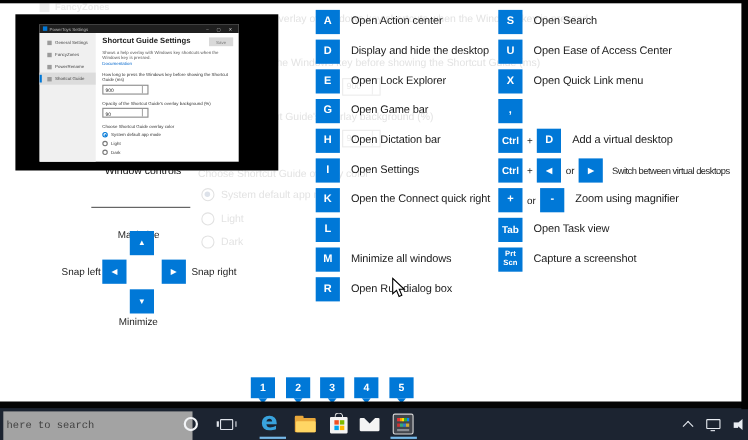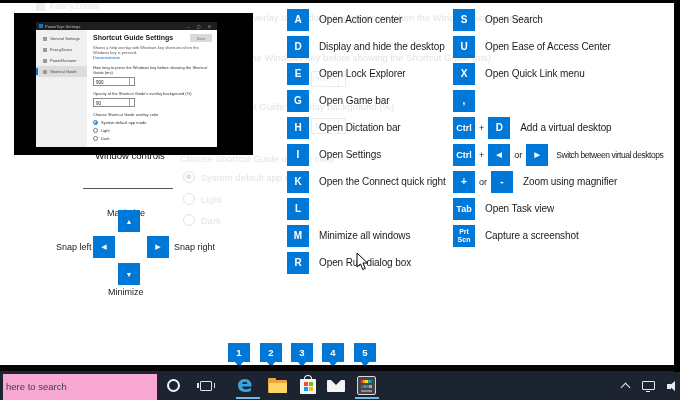--- a/index.html
+++ b/index.html
@@ -67,21 +67,21 @@
   #setwin .rad{display:flex;align-items:center;gap:3px;margin-top:3px;}
   #setwin .rad .c{width:5px;height:5px;border:1px solid #777;border-radius:50%;box-sizing:border-box;position:relative;}
   #setwin .rad.sel .c{border-color:#0078D7;}
   #setwin .rad.sel .c:after{content:"";position:absolute;left:0.8px;top:0.8px;width:1.8px;height:1.8px;border-radius:50%;background:#0078D7;}
   #setwin .rad .t{font-size:4px;color:#333;}
   
   #border-top{position:absolute;left:0;top:0;width:680px;height:3px;background:#020202;z-index:8;}
   #border-right{position:absolute;right:0;top:0;width:6px;height:372px;background:#020202;z-index:8;}
   #video-bottom{position:absolute;left:0;top:365px;width:680px;height:7px;background:#050505;z-index:6;}
   #taskbar{position:absolute;left:0;top:371px;width:680px;height:29px;background:#1c2431;z-index:7;}
-  #searchbox{position:absolute;left:3px;top:3px;width:154px;height:26px;background:#f9a8d4;}
+  #searchbox{position:absolute;left:3px;top:3px;width:172px;height:26px;background:#a3a3a3;font-family:Liberation Mono, monospace;}
   #searchbox span{font-size:9.5px;color:#414141;line-height:26px;margin-left:3px;}
   #cortana{position:absolute;left:167px;top:8px;width:13px;height:13px;border:2px solid #f2f4f7;border-radius:50%;box-sizing:border-box;}
   #taskview{position:absolute;left:200px;top:10px;width:12px;height:10px;border:1.5px solid #dfe3ea;border-radius:1px;box-sizing:border-box;}
   #taskview:before{content:"";position:absolute;left:-4px;top:1px;width:1.5px;height:4.5px;background:#dfe3ea;}
   #taskview:after{content:"";position:absolute;right:-4px;top:1px;width:1.5px;height:4.5px;background:#dfe3ea;}
   .tb-underline{position:absolute;top:26px;width:24px;height:2px;background:#76b8e8;}
   #edge-ic{position:absolute;left:237px;top:0px;font-size:23px;font-weight:bold;color:#39a3dd;font-family:"DejaVu Sans",sans-serif;}
   #folder-ic{position:absolute;left:268px;top:9px;width:19px;height:13px;background:#e9a83b;border-radius:1px;}
   #folder-ic:before{content:"";position:absolute;left:0;top:-2px;width:8px;height:3px;background:#e9a83b;border-radius:1px 1px 0 0;}
   #folder-ic:after{content:"";position:absolute;left:0.5px;top:3px;width:18px;height:9.5px;background:#ffd664;border-radius:1px;}

